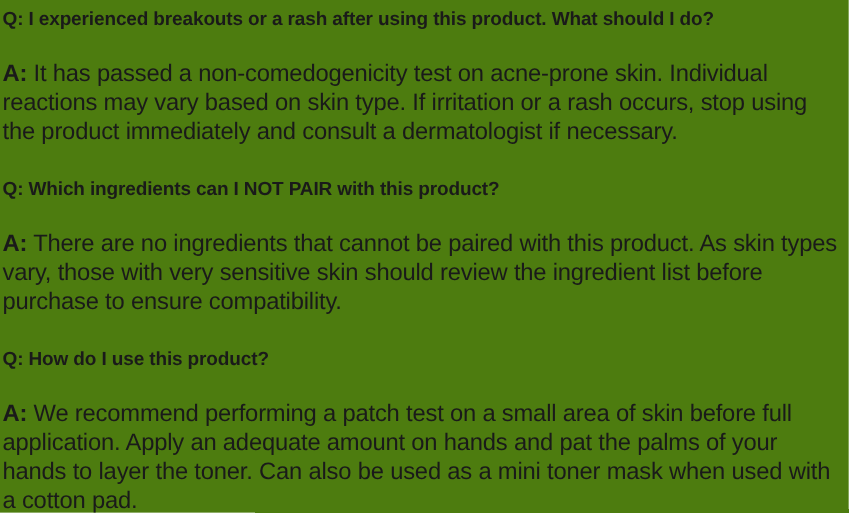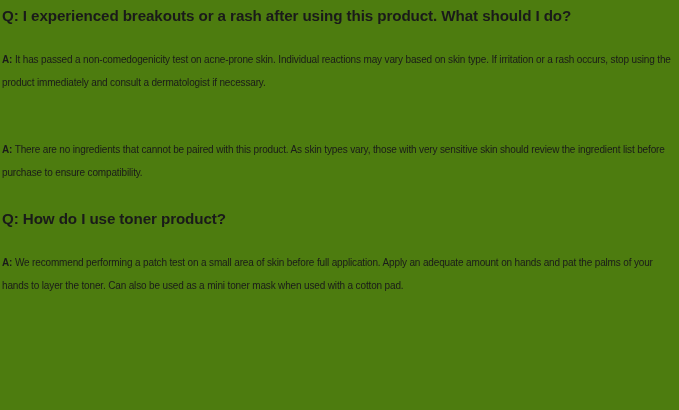--- a/index.html
+++ b/index.html
@@ -30,21 +30,21 @@
     font-size: 15.2px;
     font-weight: bold;
     line-height: 23px;
     letter-spacing: -0.1px;
     margin: 0;
     padding: 0;
     color: #1a1a1a;
     white-space: nowrap;
   }
   .faq-answer {
-    font-size: 10px;
+    font-size: 19px;
     font-weight: normal;
     line-height: 23px;
     letter-spacing: -0.15px;
     margin: 0;
     padding: 0;
     color: #1a1a1a;
     max-width: 672px;
   }
   .faq-answer .prefix {
     font-weight: bold;
@@ -63,25 +63,26 @@
 
   <div class="faq-item">
     <p class="faq-question">Q: I experienced breakouts or a rash after using this product. What should I do?</p>
     <div class="gap-after-question"></div>
     <p class="faq-answer"><span class="prefix">A:</span><span> It has passed a non-comedogenicity test on acne-prone skin. Individual reactions may vary based on skin type. If irritation or a rash occurs, stop using the product immediately and consult a dermatologist if necessary.</span></p>
   </div>
 
   <div class="gap-after-answer"></div>
 
   <div class="faq-item">
+    <p class="faq-question">Q: Which ingredients can I NOT PAIR with this product?</p>
     <div class="gap-after-question"></div>
     <p class="faq-answer"><span class="prefix">A:</span><span> There are no ingredients that cannot be paired with this product. As skin types vary, those with very sensitive skin should review the ingredient list before purchase to ensure compatibility.</span></p>
   </div>
 
   <div class="gap-after-answer"></div>
 
   <div class="faq-item">
-    <p class="faq-question">Q: How do I use toner product?</p>
+    <p class="faq-question">Q: How do I use this product?</p>
     <div class="gap-after-question"></div>
     <p class="faq-answer"><span class="prefix">A:</span><span> We recommend performing a patch test on a small area of skin before full application. Apply an adequate amount on hands and pat the palms of your hands to layer the toner. Can also be used as a mini toner mask when used with a cotton pad.</span></p>
   </div>
 
 </div>
 
 </body></html>

